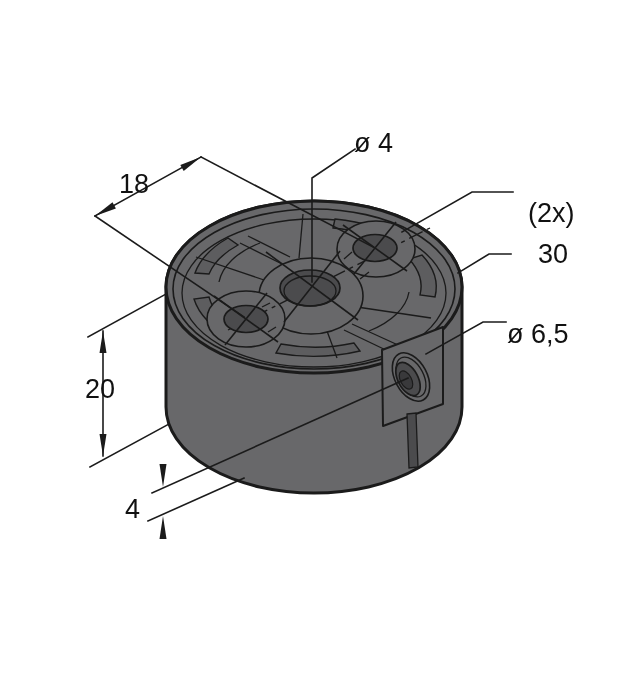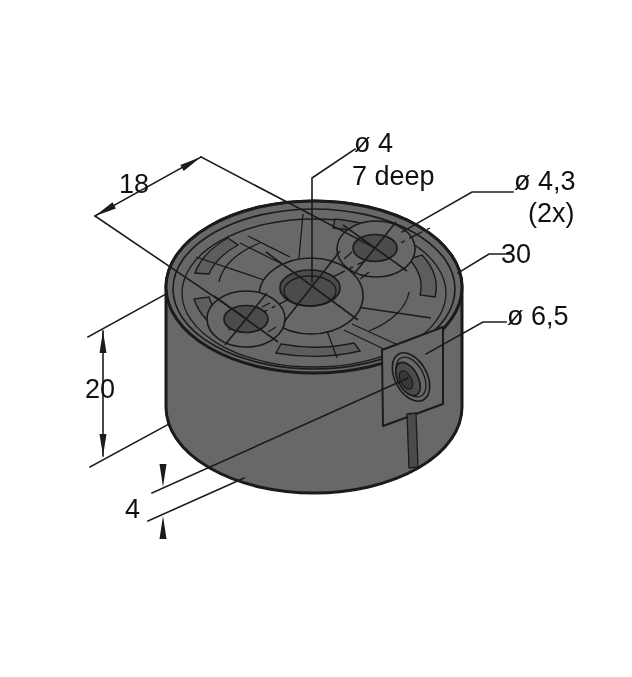--- a/index.html
+++ b/index.html
@@ -121,24 +121,22 @@
 
     <g>
       <line class="dim" x1="152" y1="493" x2="408" y2="378"></line>
       <line class="dim" x1="148" y1="521" x2="244" y2="478"></line>
       <polygon class="arrow" points="163,487 166.5,464 159.5,464"></polygon>
       <polygon class="arrow" points="163,516 166.5,539 159.5,539"></polygon>
     </g>
   </svg>
 
   <div class="label" style="left:354px;top:127px">ø 4</div>
-  <div class="label" style="left:352px;top:160px">7 deep</div>
 
-  <div class="label" style="left:514px;top:165px">ø 4,3</div>
   <div class="label" style="left:528px;top:197px">(2x)</div>
 
-  <div class="label" style="left:501px;top:238px">30</div>
-  <div class="label" style="left:507px;top:300px">ø 6,5</div>
+  <div class="label" style="left:538px;top:238px">30</div>
+  <div class="label" style="left:507px;top:318px">ø 6,5</div>
 
   <div class="label" style="left:119px;top:168px">18</div>
   <div class="label" style="left:85px;top:373px">20</div>
   <div class="label" style="left:125px;top:493px">4</div>
 </div>
 
 </body></html>

